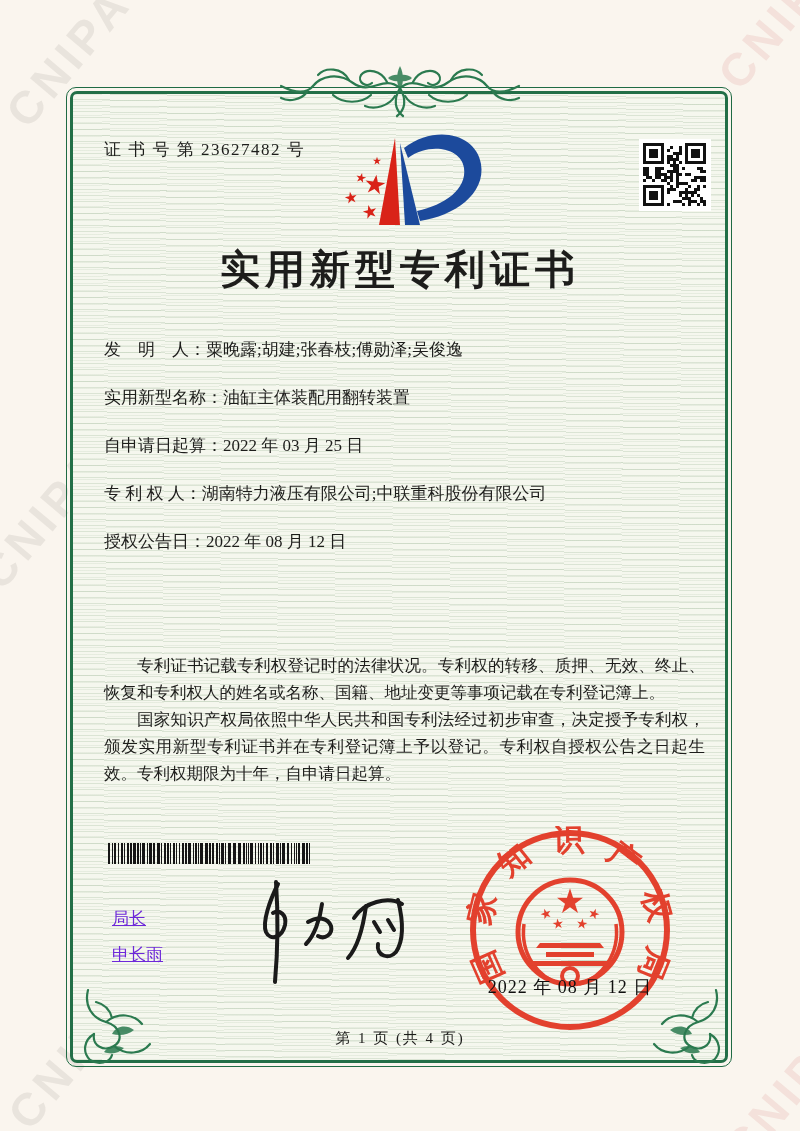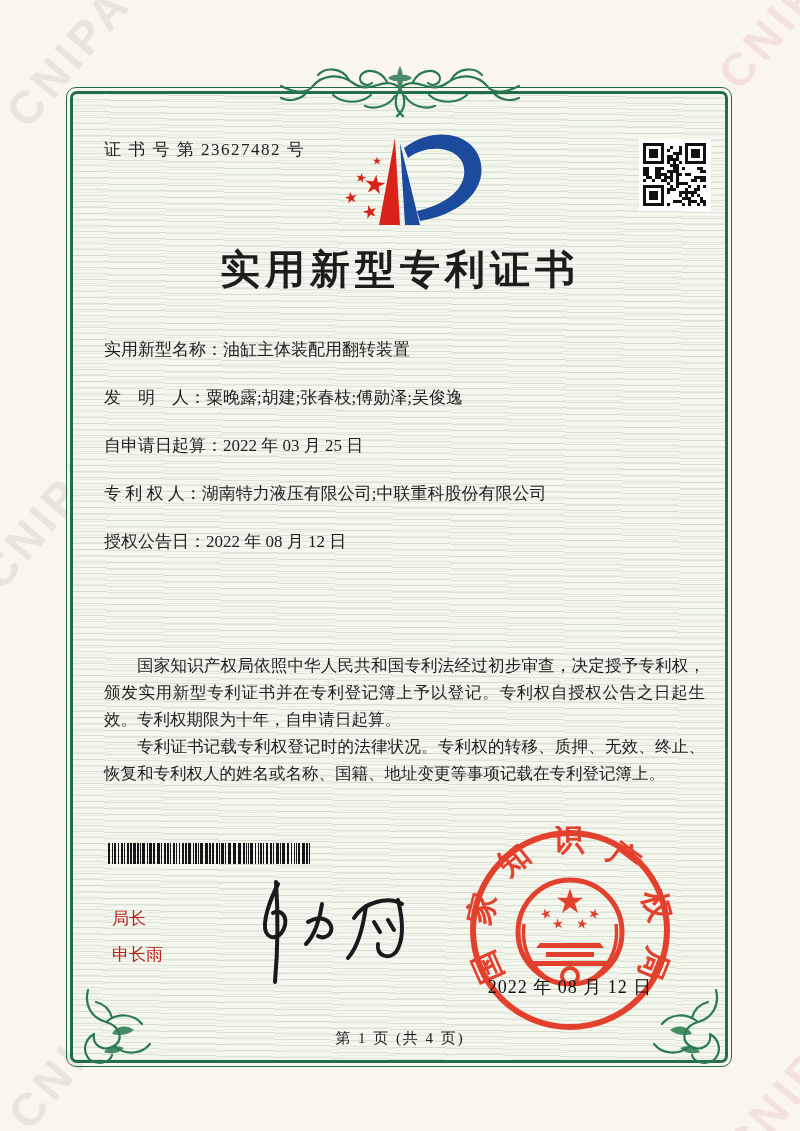--- a/index.html
+++ b/index.html
@@ -49,21 +49,21 @@
   .frow .lab{flex:0 0 auto;}
   .auth-left{display:inline-block;width:312px;}
 
   .paras{position:absolute;left:104px;width:601px;top:652px;font-size:16.5px;
          line-height:27px;text-align:justify;}
   .paras p{margin:0;text-indent:33px;}
 
   .barcode{position:absolute;left:108px;top:843px;height:21px;display:flex;align-items:stretch;}
 
   .signer{position:absolute;left:112px;top:901px;font-family:"Liberation Sans",sans-serif;
-          font-size:17px;line-height:36px;color:#b91c1c;}
+          font-size:17px;line-height:36px;color:#6d28d9;text-decoration:underline;}
 
   .sig{position:absolute;left:230px;top:878px;}
 
   .seal{position:absolute;left:466px;top:826px;width:208px;height:208px;opacity:.93;z-index:5;}
   .seal-date{position:absolute;left:468px;top:975px;width:204px;text-align:center;
              font-size:18px;color:#101010;letter-spacing:1px;z-index:6;}
 
   .page-info{position:absolute;left:0;right:0;top:1029px;text-align:center;
              font-size:15px;letter-spacing:2px;}
 
@@ -374,39 +374,39 @@
         <div style="position: absolute; left: 43px; top: 64px; width: 3px; height: 3px; background: rgb(17, 17, 17);"></div>
         <div style="position: absolute; left: 49px; top: 64px; width: 3px; height: 3px; background: rgb(17, 17, 17);"></div>
         <div style="position: absolute; left: 58px; top: 64px; width: 3px; height: 3px; background: rgb(17, 17, 17);"></div>
         <div style="position: absolute; left: 64px; top: 64px; width: 3px; height: 3px; background: rgb(17, 17, 17);"></div>
       </div>
 
     <div class="title">实用新型专利证书</div>
 
     <div class="fields">
       <div class="frow">
+        <span class="lab">发　明　人：</span><span>粟晚露;胡建;张春枝;傅勋泽;吴俊逸</span>
+      </div>
+      <div class="frow">
         <span class="lab">实用新型名称：</span><span>油缸主体装配用翻转装置</span>
-      </div>
-      <div class="frow">
-        <span class="lab">发　明　人：</span><span>粟晚露;胡建;张春枝;傅勋泽;吴俊逸</span>
       </div>
       <div class="frow">
         <span class="lab">自申请日起算：</span><span>2022 年 03 月 25 日</span>
       </div>
       <div class="frow">
         <span class="lab">专 利 权 人：</span><span>湖南特力液压有限公司;中联重科股份有限公司</span>
       </div>
       <div class="frow">
         <span class="auth-left"><span>授权公告日：</span><span>2022 年 08 月 12 日</span></span>
       </div>
     </div>
 
     <div class="paras">
+      <p>专利证书记载专利权登记时的法律状况。专利权的转移、质押、无效、终止、恢复和专利权人的姓名或名称、国籍、地址变更等事项记载在专利登记簿上。</p>
       <p>国家知识产权局依照中华人民共和国专利法经过初步审查，决定授予专利权，颁发实用新型专利证书并在专利登记簿上予以登记。专利权自授权公告之日起生效。专利权期限为十年，自申请日起算。</p>
-      <p>专利证书记载专利权登记时的法律状况。专利权的转移、质押、无效、终止、恢复和专利权人的姓名或名称、国籍、地址变更等事项记载在专利登记簿上。</p>
     </div>
 
     <div class="barcode">
         <div style="width: 2px; background: rgb(21, 21, 21); margin-right: 2px;"></div>
         <div style="width: 1px; background: rgb(21, 21, 21); margin-right: 1px;"></div>
         <div style="width: 2px; background: rgb(21, 21, 21); margin-right: 2px;"></div>
         <div style="width: 1px; background: rgb(21, 21, 21); margin-right: 2px;"></div>
         <div style="width: 2px; background: rgb(21, 21, 21); margin-right: 1px;"></div>
         <div style="width: 1px; background: rgb(21, 21, 21); margin-right: 2px;"></div>
         <div style="width: 2px; background: rgb(21, 21, 21); margin-right: 1px;"></div>

